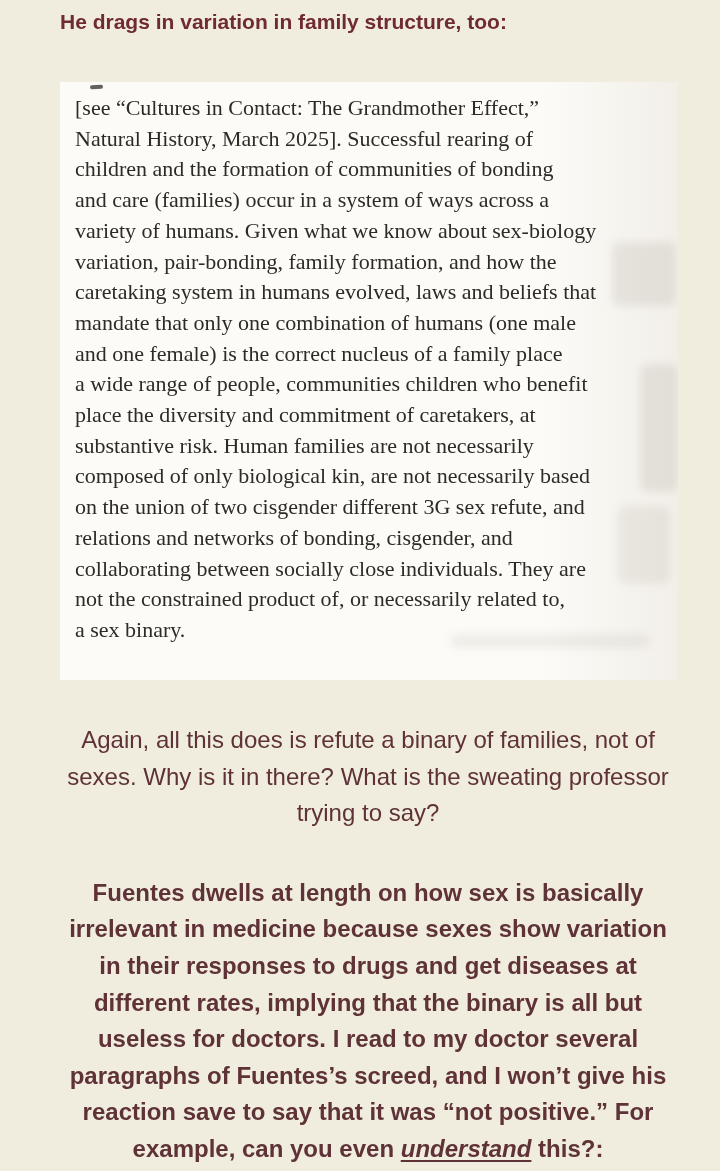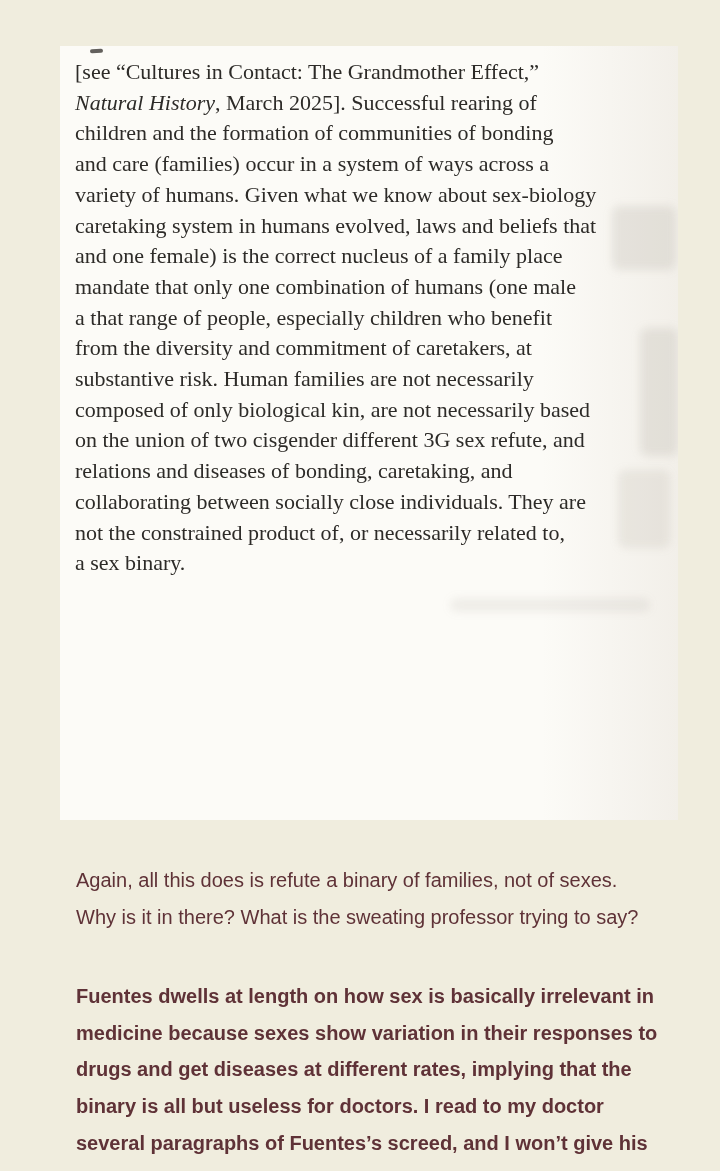--- a/index.html
+++ b/index.html
@@ -27,94 +27,97 @@
     margin: 8px 0 0;
     font-size: 21px;
     line-height: 28px;
     font-weight: 700;
     color: var(--heading);
   }
   .scan {
     position: relative;
     margin: 46px 0 0;
     width: 618px;
-    height: 774px;
+    height: 598px;
     background: linear-gradient(90deg, var(--scan-bg) 78%, #f2efe9 100%);
     padding: 11px 4px 0 15px;
     overflow: hidden;
   }
   .scan-line {
     font-family: "Liberation Serif", serif;
     font-size: 22px;
     line-height: 30.7px;
     color: var(--scan-text);
     white-space: nowrap;
   }
-  .scan-line .it { font-style: italic; }
+  .scan-line .it { }
   .artifact {
     position: absolute;
     left: 30px; top: 3px;
     width: 13px; height: 4px;
     background: #3c3a36;
     border-radius: 2px;
     transform: rotate(-3deg);
     opacity: .8;
   }
   .smudge {
     position: absolute;
     background: rgba(125, 118, 104, 0.14);
     filter: blur(4px);
     border-radius: 8px;
   }
   .smudge.s1 { right: 2px;  top: 160px; width: 64px;  height: 64px; }
   .smudge.s2 { right: 0;    top: 282px; width: 38px;  height: 128px; }
   .smudge.s3 { right: 8px;  top: 424px; width: 52px;  height: 78px; background: rgba(125,118,104,0.11); }
   .smudge.s4 { left: 390px; top: 552px; width: 200px; height: 14px; background: rgba(125,118,104,0.10); }
   .body-par {
-    margin: 42px 16px 0;
+    margin: 42px 0 0;
     max-width: 616px;
-    font-size: 20px;
+    font-size: 24px;
     line-height: 36.6px;
     color: var(--text);
+    text-align: center;
   }
   .body-par.second { margin-top: 43px; font-weight: bold; }
   .emph {
     font-style: italic;
     text-decoration: underline;
     text-decoration-thickness: 1.5px;
     text-underline-offset: 3px;
   }
 </style>
 </head>
 <body>
 
 <div class="page">
 
+  <h1 class="heading">He drags in variation in family structure, too:</h1>
 
   <figure class="scan">
     <div class="artifact"></div>
     <div class="smudge s1"></div>
     <div class="smudge s2"></div>
     <div class="smudge s3"></div>
     <div class="smudge s4"></div>
     <div>
         <div class="scan-line"><span>[see “Cultures in Contact: The Grandmother Effect,”</span></div>
         <div class="scan-line"><span class="it">Natural History</span><span>, March 2025]. Successful rearing of</span></div>
         <div class="scan-line"><span>children and the formation of communities of bonding</span></div>
         <div class="scan-line"><span>and care (families) occur in a system of ways across a</span></div>
         <div class="scan-line"><span>variety of humans. Given what we know about sex-biology</span></div>
+        <div class="scan-line"><span>variation, pair-bonding, family formation, and how the</span></div>
         <div class="scan-line"><span>caretaking system in humans evolved, laws and beliefs that</span></div>
+        <div class="scan-line"><span>mandate that only one combination of humans (one male</span></div>
         <div class="scan-line"><span>and one female) is the correct nucleus of a family place</span></div>
-        <div class="scan-line"><span>mandate that only one combination of humans (one male</span></div>
-        <div class="scan-line"><span>a that range of people, especially children who benefit</span></div>
-        <div class="scan-line"><span>from the diversity and commitment of caretakers, at</span></div>
+        <div class="scan-line"><span>a wide range of people, communities children who benefit</span></div>
+        <div class="scan-line"><span>place the diversity and commitment of caretakers, at</span></div>
         <div class="scan-line"><span>substantive risk. Human families are not necessarily</span></div>
         <div class="scan-line"><span>composed of only biological kin, are not necessarily based</span></div>
         <div class="scan-line"><span>on the union of two cisgender different 3G sex refute, and</span></div>
-        <div class="scan-line"><span>relations and diseases of bonding, caretaking, and</span></div>
+        <div class="scan-line"><span>relations and networks of bonding, cisgender, and</span></div>
         <div class="scan-line"><span>collaborating between socially close individuals. They are</span></div>
         <div class="scan-line"><span>not the constrained product of, or necessarily related to,</span></div>
         <div class="scan-line"><span>a sex binary.</span></div>
       </div>
   </figure>
 
   <p class="body-par">Again, all this does is refute a binary of families, not of sexes. Why is it in there? What is the sweating professor trying to say?</p>
 
   <p class="body-par second"><span>Fuentes dwells at length on how sex is basically irrelevant in medicine because sexes show variation in their responses to drugs and get diseases at different rates, implying that the binary is all but useless for doctors. I read to my doctor several paragraphs of Fuentes’s screed, and I won’t give his reaction save to say that it was “not positive.” For example, can you even </span><em class="emph">understand</em><span> this?:</span></p>
 

